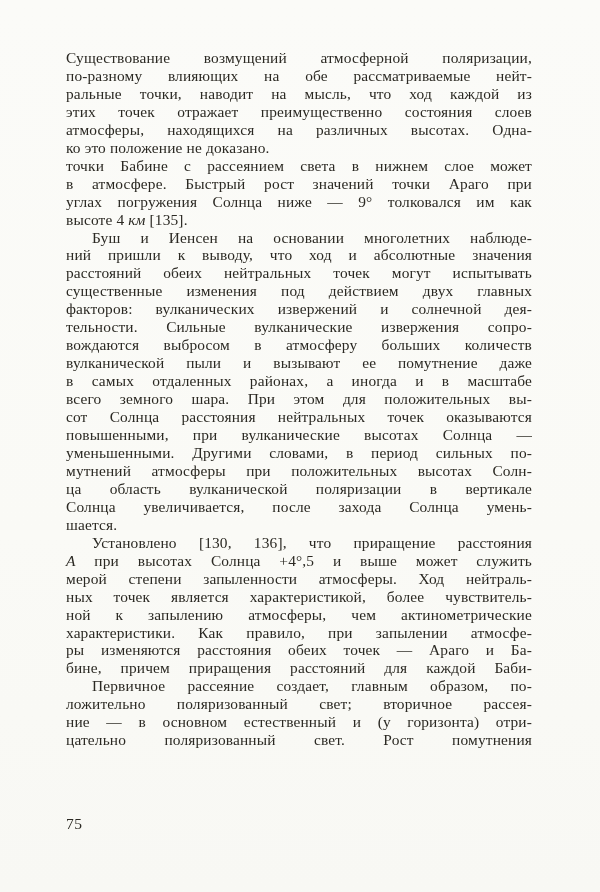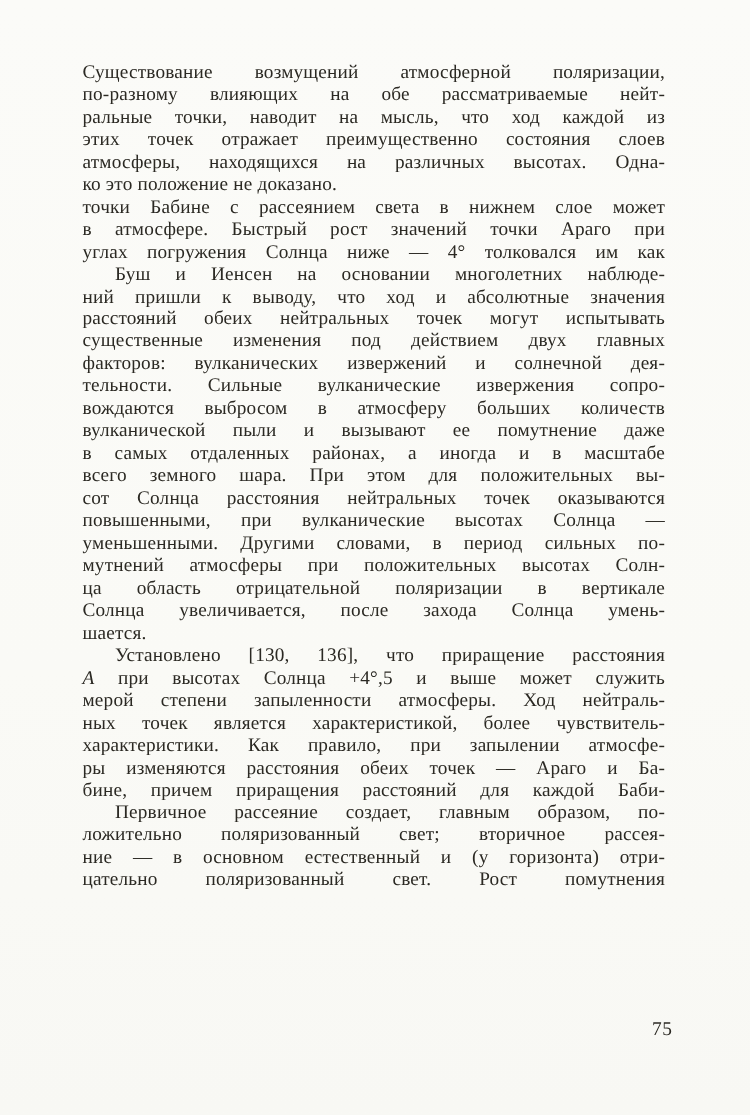--- a/index.html
+++ b/index.html
@@ -46,21 +46,21 @@
     padding-left: 26px;
   }
   .it {
     font-style: italic;
   }
   .page-number {
     position: absolute;
     top: 815px;
     left: 66px;
     width: 472px;
-    text-align: right;
+    text-align: left;
     font-size: 15.5px;
     letter-spacing: 0.5px;
     color: #2b2923;
   }
 </style>
 </head>
 <body>
 
 <div class="page">
   <div class="text-column">
@@ -70,48 +70,50 @@
       <div class="line">по-разному влияющих на обе рассматриваемые нейт-</div>
       <div class="line">ральные точки, наводит на мысль, что ход каждой из</div>
       <div class="line">этих точек отражает преимущественно состояния слоев</div>
       <div class="line">атмосферы, находящихся на различных высотах. Одна-</div>
       <div class="line end">ко это положение не доказано.</div>
     </div>
 
     <div class="paragraph">
       <div class="line">точки Бабине с рассеянием света в нижнем слое может</div>
       <div class="line">в атмосфере. Быстрый рост значений точки Араго при</div>
-      <div class="line">углах погружения Солнца ниже — 4° толковался им как</div>
+      <div class="line">углах погружения Солнца ниже — 9° толковался им как</div>
+      <div class="line end"><span>высоте 4 </span><span class="it">км</span><span> [135].</span></div>
     </div>
 
     <div class="paragraph">
       <div class="line ind">Буш и Иенсен на основании многолетних наблюде-</div>
       <div class="line">ний пришли к выводу, что ход и абсолютные значения</div>
       <div class="line">расстояний обеих нейтральных точек могут испытывать</div>
       <div class="line">существенные изменения под действием двух главных</div>
       <div class="line">факторов: вулканических извержений и солнечной дея-</div>
       <div class="line">тельности. Сильные вулканические извержения сопро-</div>
       <div class="line">вождаются выбросом в атмосферу больших количеств</div>
       <div class="line">вулканической пыли и вызывают ее помутнение даже</div>
       <div class="line">в самых отдаленных районах, а иногда и в масштабе</div>
       <div class="line">всего земного шара. При этом для положительных вы-</div>
       <div class="line">сот Солнца расстояния нейтральных точек оказываются</div>
       <div class="line">повышенными, при вулканические высотах Солнца —</div>
       <div class="line">уменьшенными. Другими словами, в период сильных по-</div>
       <div class="line">мутнений атмосферы при положительных высотах Солн-</div>
-      <div class="line">ца область отрицательной поляризации в вертикале</div>
+      <div class="line">ца область вулканической поляризации в вертикале</div>
       <div class="line">Солнца увеличивается, после захода Солнца умень-</div>
       <div class="line end">шается.</div>
     </div>
 
     <div class="paragraph">
       <div class="line ind">Установлено [130, 136], что приращение расстояния</div>
       <div class="line"><span class="it">А</span><span> при высотах Солнца +4°,5 и выше может служить</span></div>
       <div class="line">мерой степени запыленности атмосферы. Ход нейтраль-</div>
       <div class="line">ных точек является характеристикой, более чувствитель-</div>
+      <div class="line">ной к запылению атмосферы, чем актинометрические</div>
       <div class="line">характеристики. Как правило, при запылении атмосфе-</div>
       <div class="line">ры изменяются расстояния обеих точек — Араго и Ба-</div>
       <div class="line">бине, причем приращения расстояний для каждой Баби-</div>
     </div>
 
     <div class="paragraph">
       <div class="line ind">Первичное рассеяние создает, главным образом, по-</div>
       <div class="line">ложительно поляризованный свет; вторичное рассея-</div>
       <div class="line">ние — в основном естественный и (у горизонта) отри-</div>
       <div class="line">цательно поляризованный свет. Рост помутнения</div>

